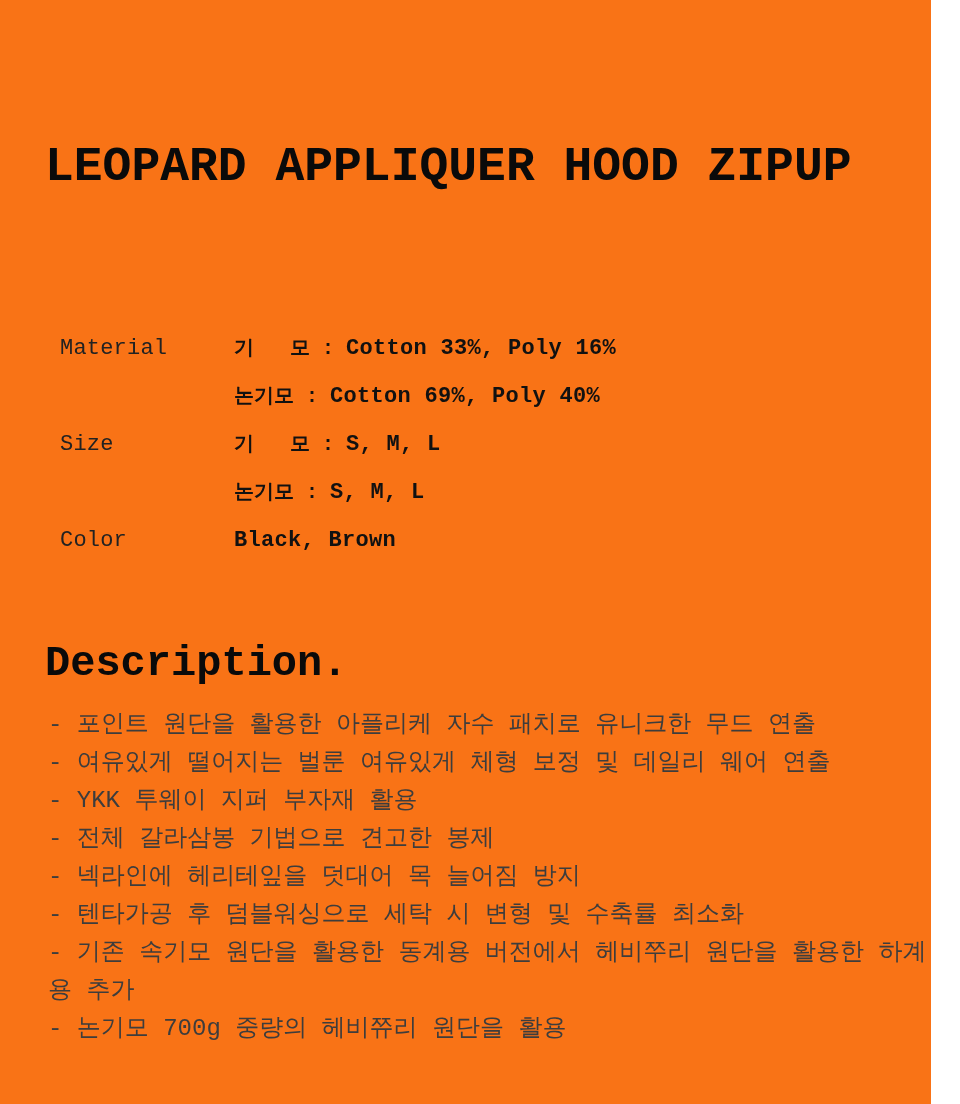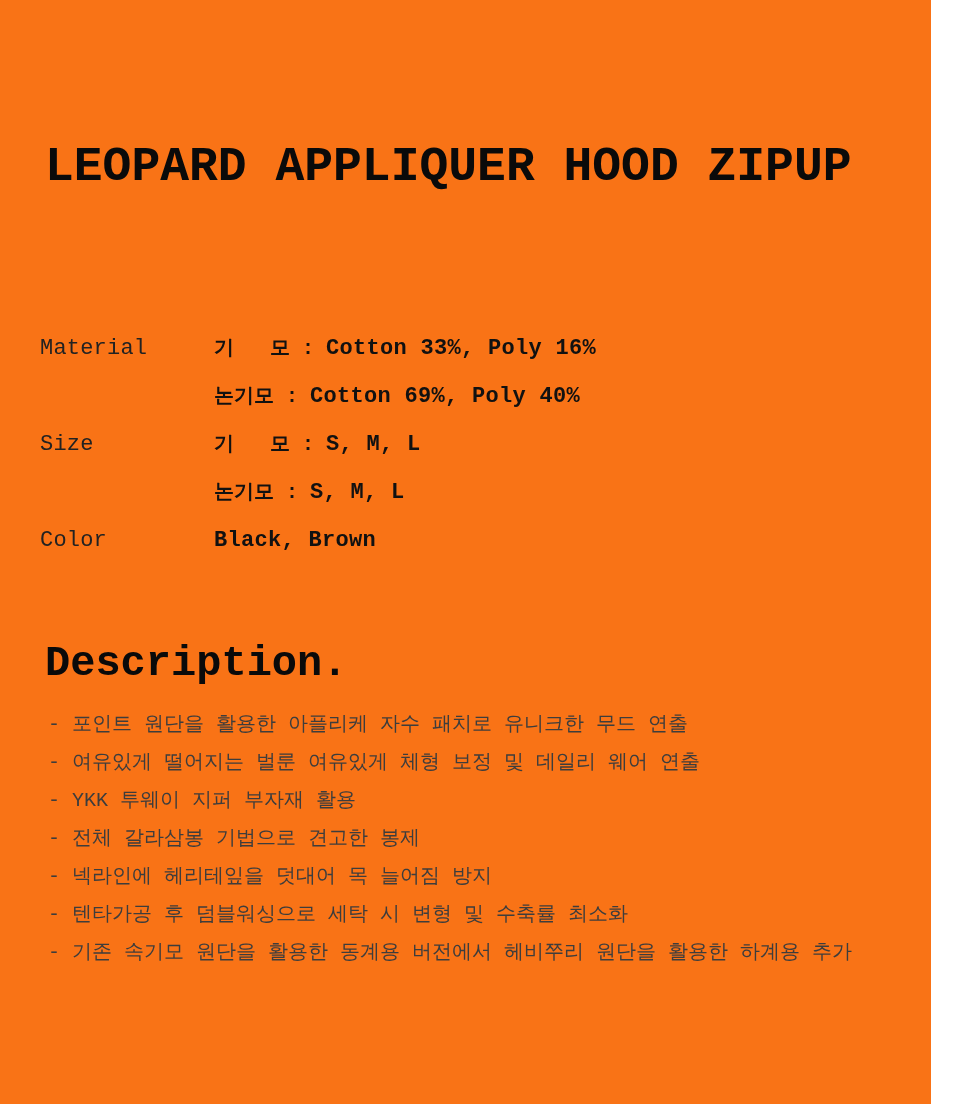--- a/index.html
+++ b/index.html
@@ -22,21 +22,21 @@
     margin: 0;
     font-size: 48px;
     line-height: 1.1;
     font-weight: 700;
     letter-spacing: 0px;
     color: #0a0a0a;
     white-space: nowrap;
   }
   .spec-table {
     position: absolute;
-    left: 40px;
+    left: 60px;
     top: 325px;
     width: 860px;
   }
   .spec-row {
     display: flex;
     align-items: baseline;
     height: 48px;
     line-height: 48px;
     font-size: 22px;
   }
@@ -70,21 +70,21 @@
   .description-list {
     position: absolute;
     left: 48px;
     top: 706px;
     margin: 0;
     padding: 0;
     list-style: none;
     width: 880px;
   }
   .description-item {
-    font-size: 20px;
+    font-size: 24px;
     line-height: 38px;
     font-weight: 400;
     color: #3d3d3d;
     white-space: pre-wrap;
   }
 </style>
 </head>
 <body>
 
 <div class="page">
@@ -128,15 +128,16 @@
   <h2 class="description-heading">Description.</h2>
 
   <ul class="description-list">
     <li class="description-item">- 포인트 원단을 활용한 아플리케 자수 패치로 유니크한 무드 연출</li>
     <li class="description-item">- 여유있게 떨어지는 벌룬 여유있게 체형 보정 및 데일리 웨어 연출</li>
     <li class="description-item">- YKK 투웨이 지퍼 부자재 활용</li>
     <li class="description-item">- 전체 갈라삼봉 기법으로 견고한 봉제</li>
     <li class="description-item">- 넥라인에 헤리테잎을 덧대어 목 늘어짐 방지</li>
     <li class="description-item">- 텐타가공 후 덤블워싱으로 세탁 시 변형 및 수축률 최소화</li>
     <li class="description-item">- 기존 속기모 원단을 활용한 동계용 버전에서 헤비쭈리 원단을 활용한 하계용 추가</li>
+    <li class="description-item">- 논기모 700g 중량의 헤비쮸리 원단을 활용</li>
   </ul>
 
 </div>
 
 </body></html>

